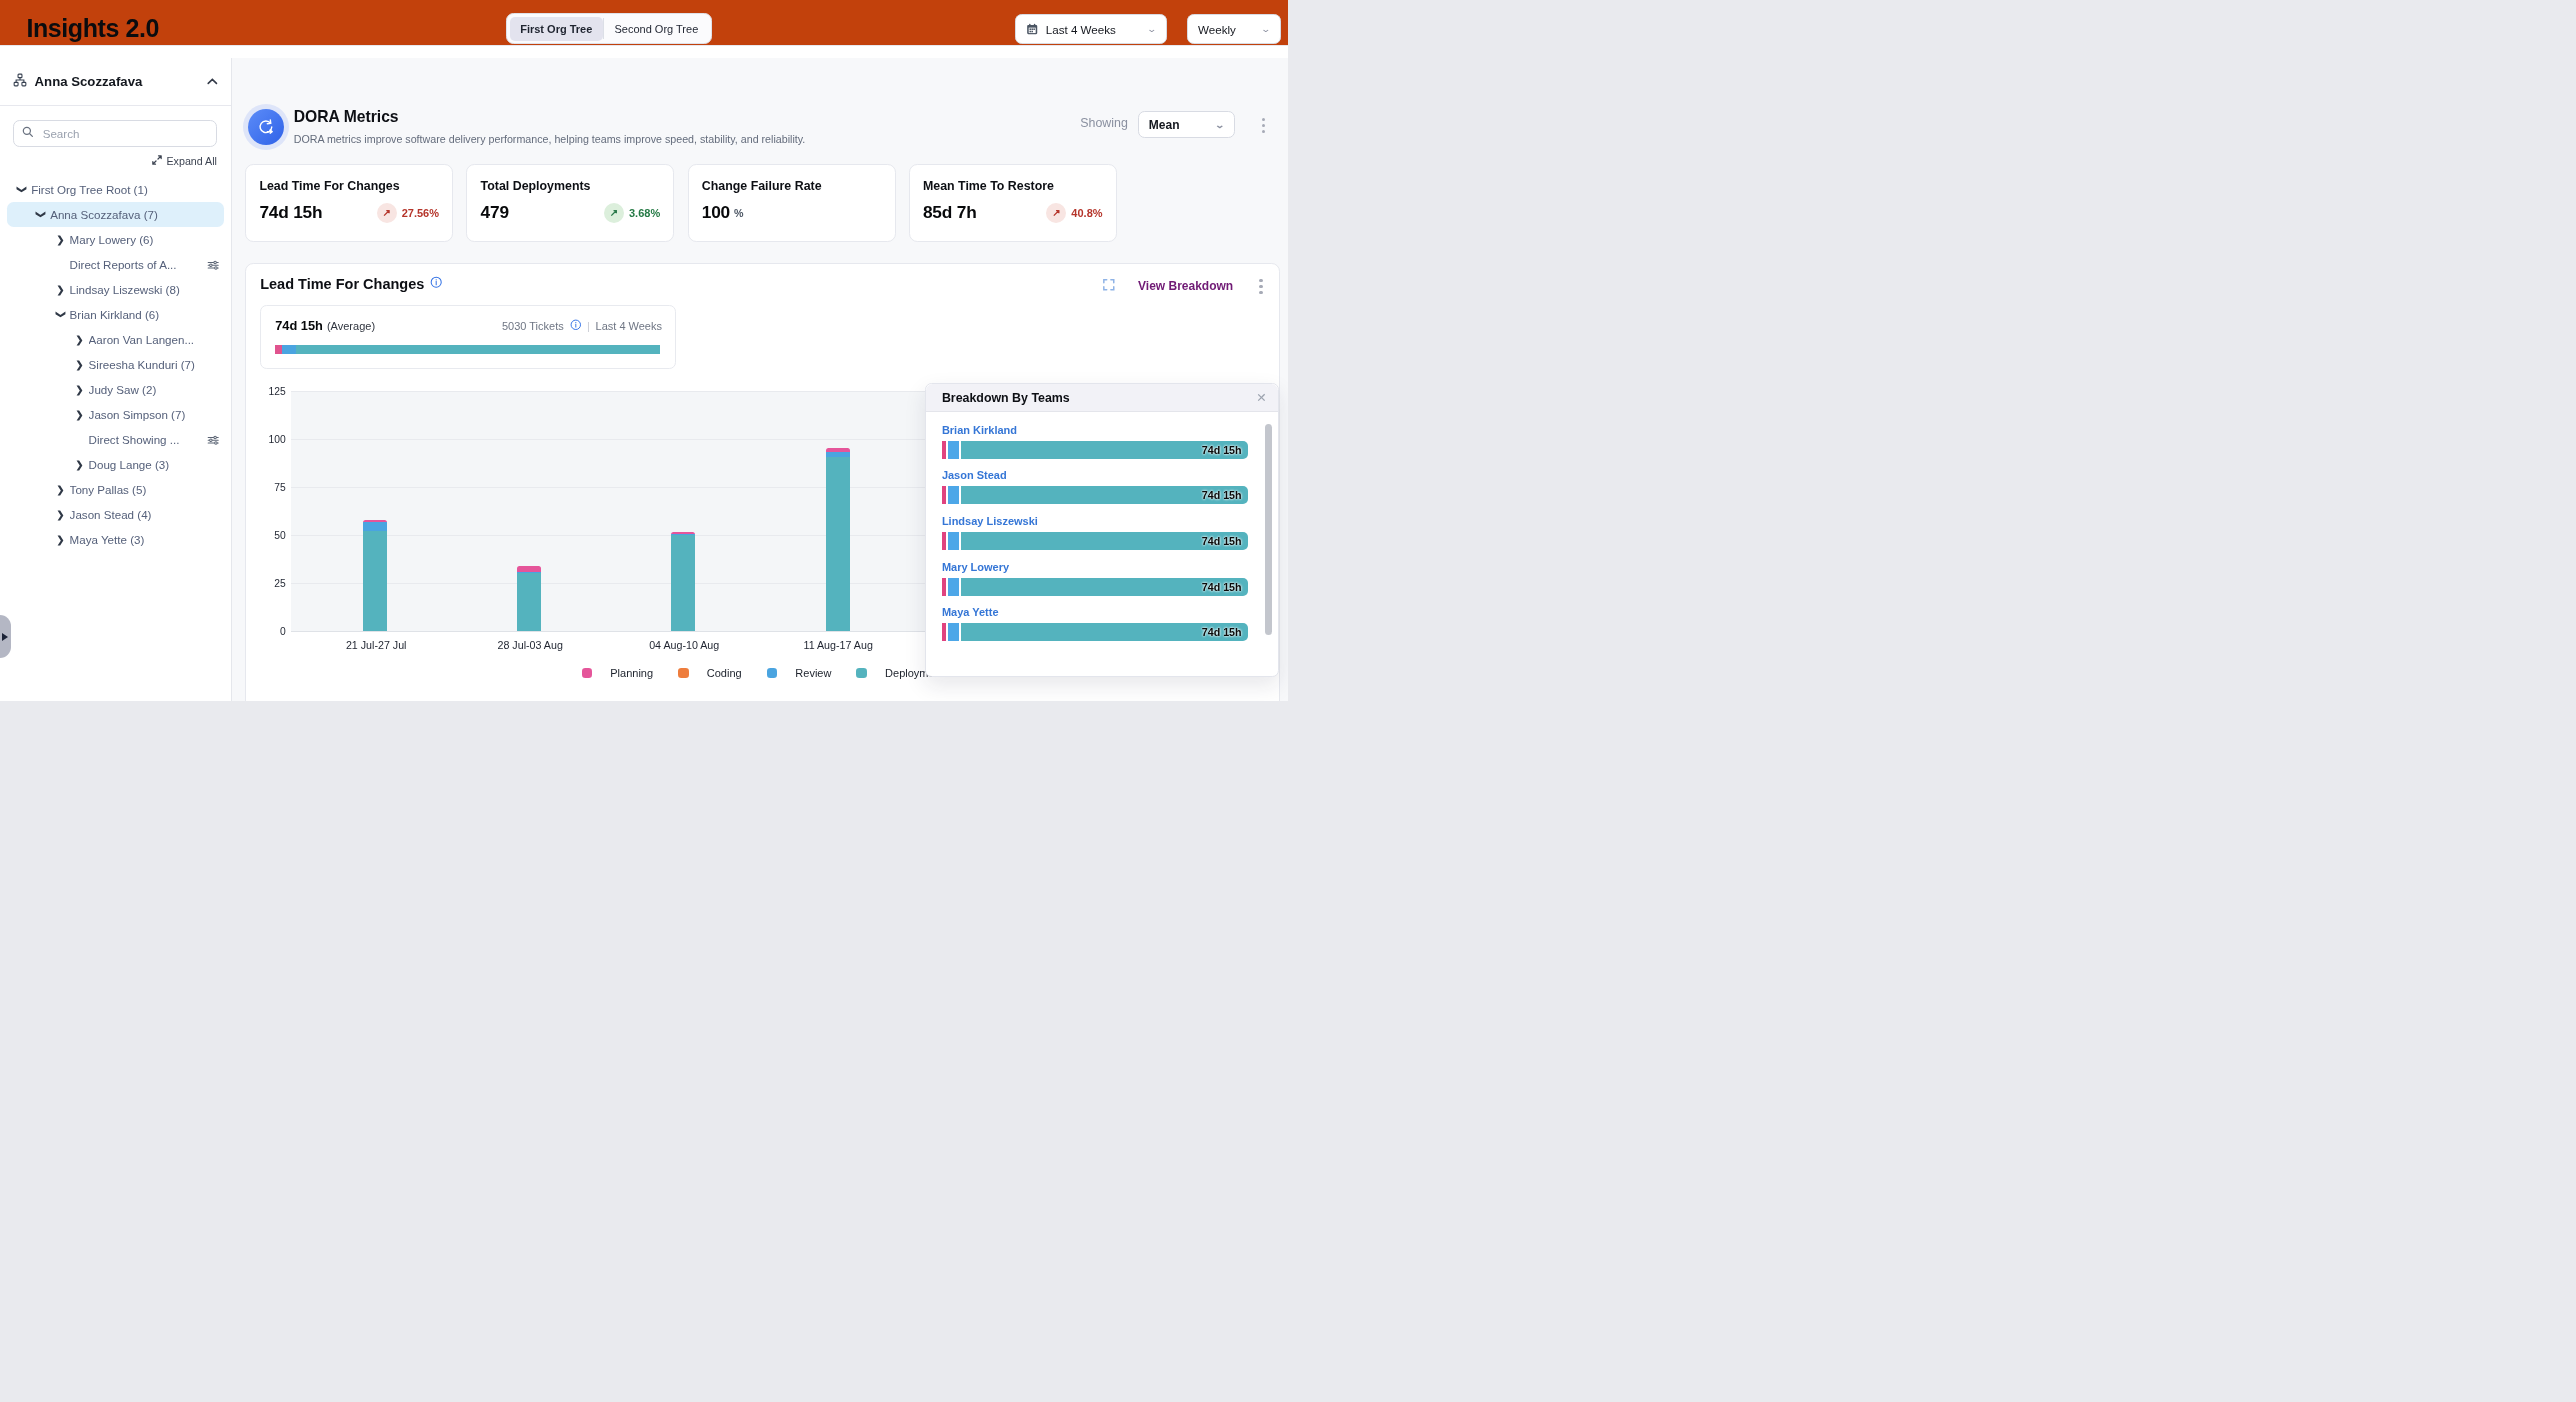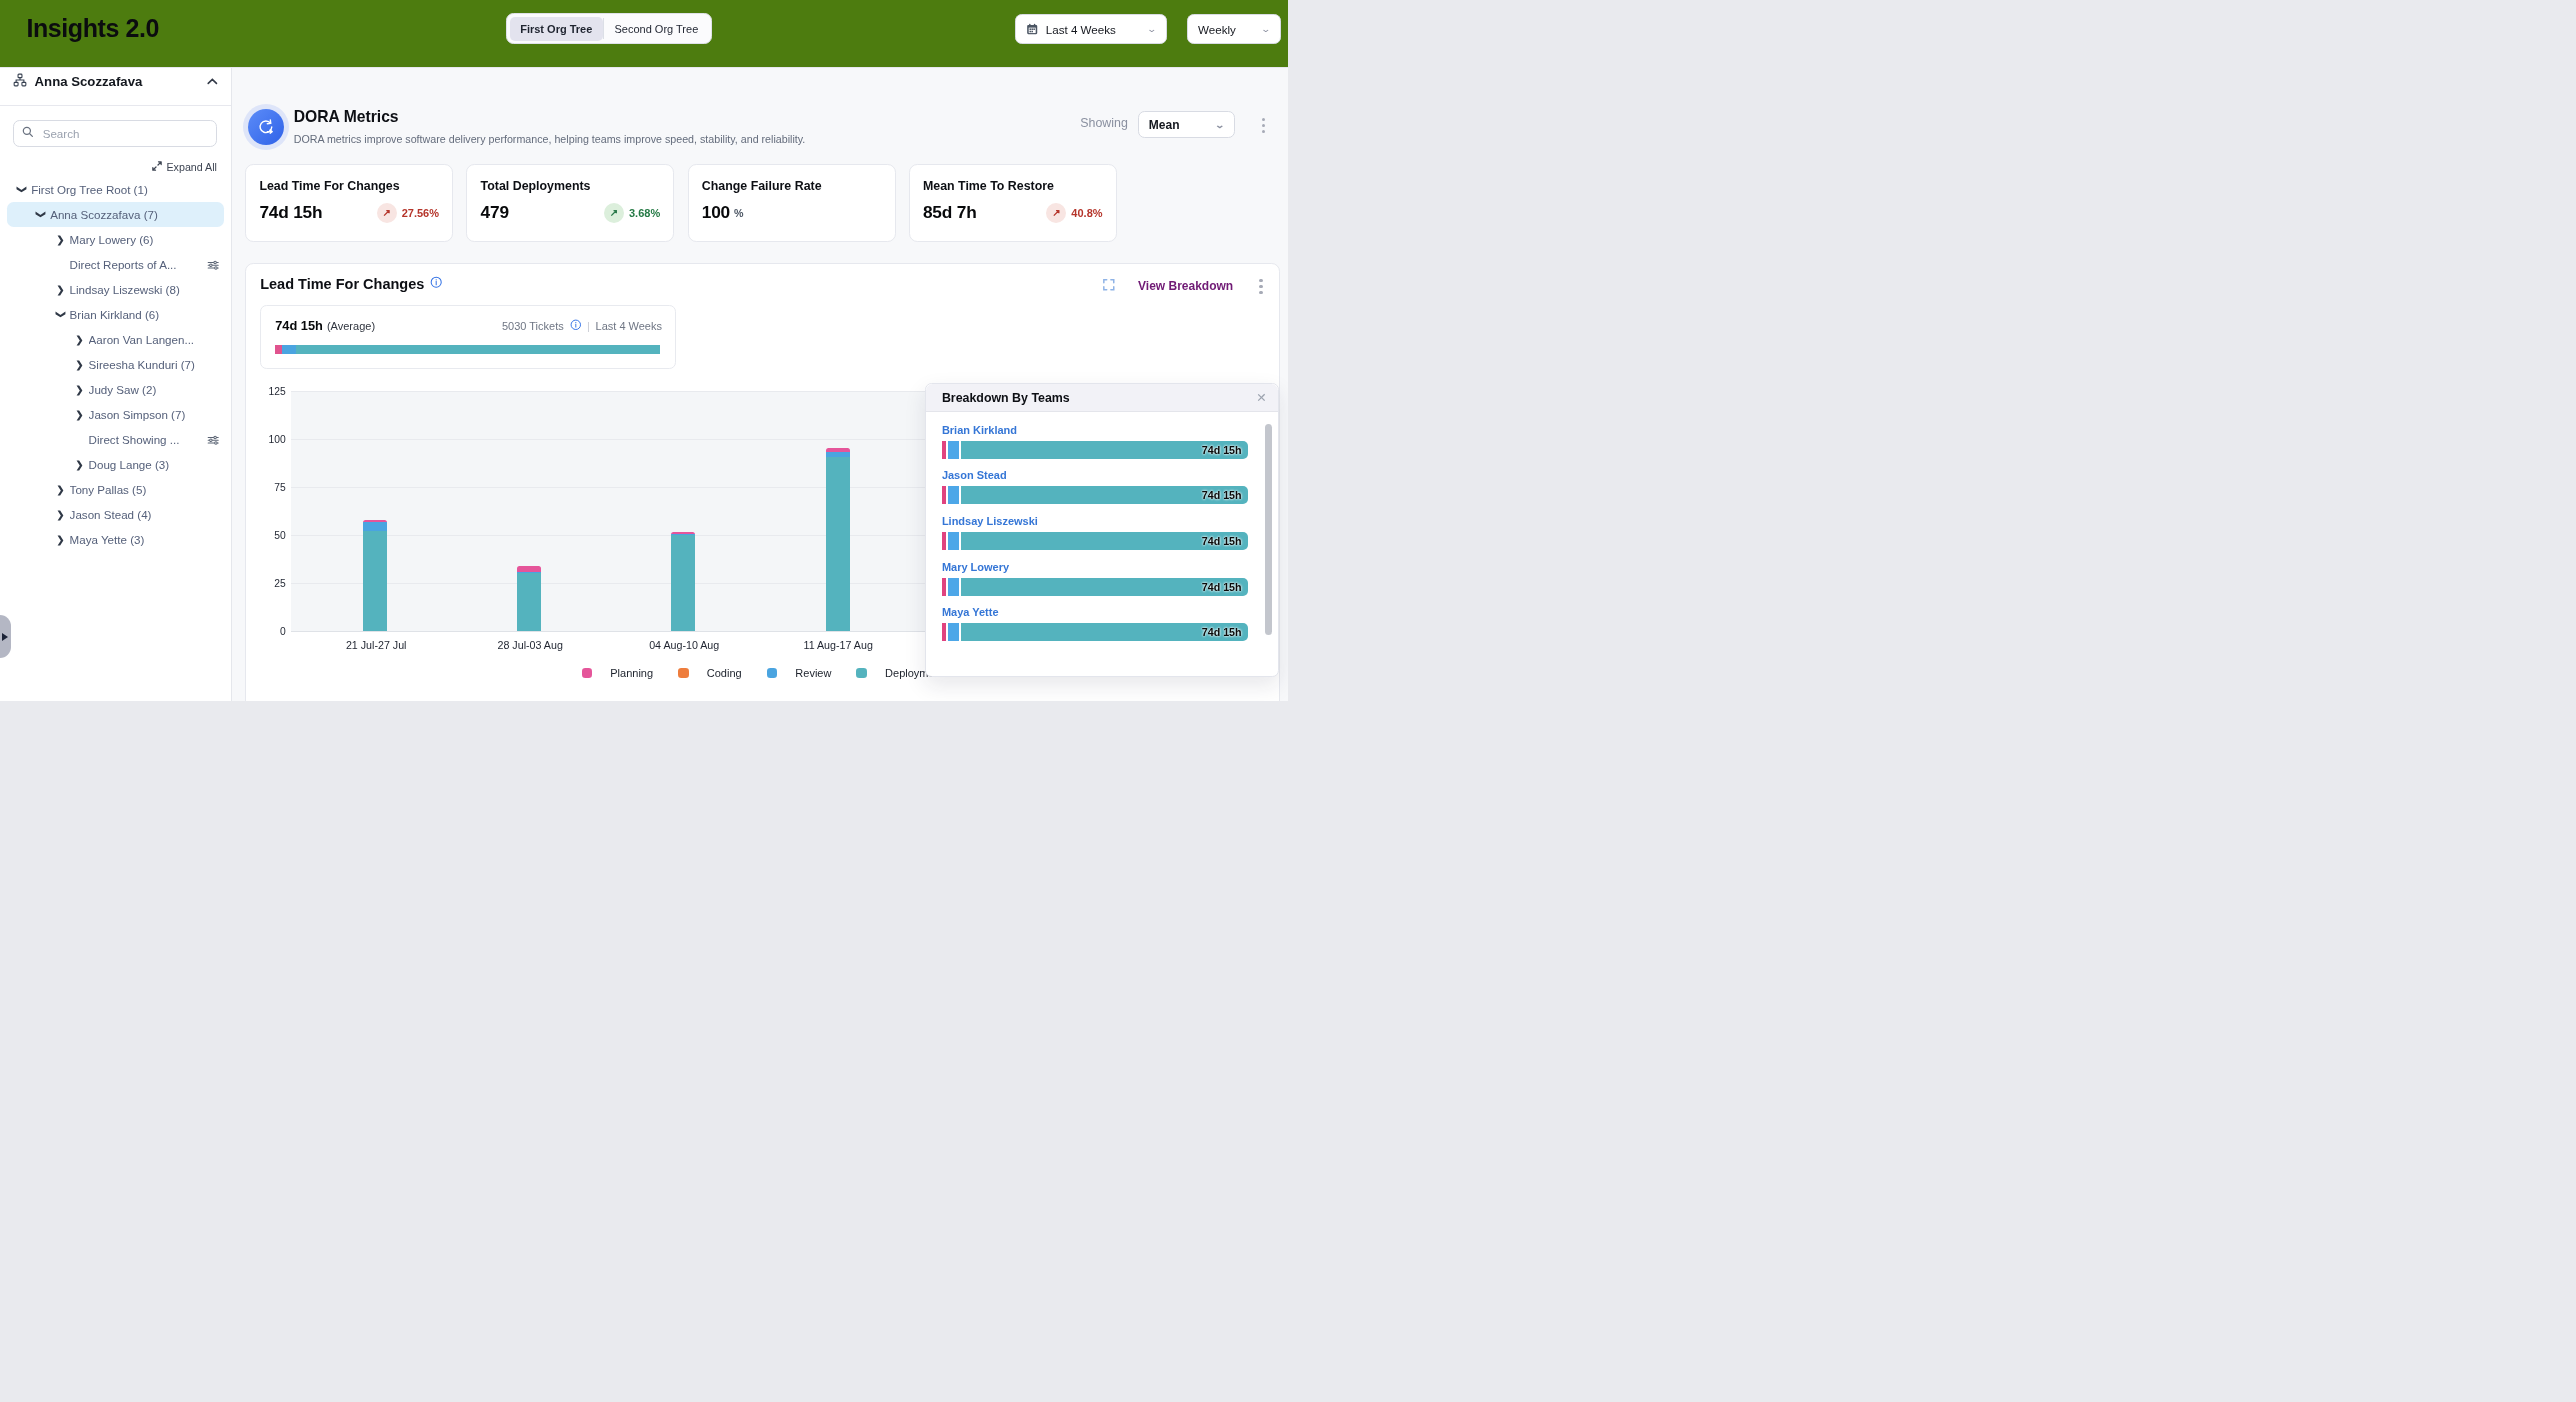--- a/index.html
+++ b/index.html
@@ -1,40 +1,40 @@
 <!DOCTYPE html>
 <html style="font-size:13.2px"><head>
 <meta charset="utf-8">
 <style>
   html,body{margin:0;padding:0;background:#e9eaee;}
   *{box-sizing:border-box;font-family:"Liberation Sans",sans-serif;}
   .stage{position:relative;width:1288px;height:701px;background:#fff;overflow:hidden;}
 
   
-  .topbar{position:absolute;left:0;top:0;width:100%;height:68px;background:#4d7c0f;border-bottom:0.8px solid #e7e8ee;z-index:5;}
+  .topbar{position:absolute;left:0;top:0;width:100%;height:46px;background:#c2410c;border-bottom:0.8px solid #e7e8ee;z-index:5;}
   .app-title{position:absolute;left:26.4px;top:14px;font-size:25px;font-weight:800;color:#0b0c0f;letter-spacing:-0.4px;}
   .org-toggle{position:absolute;left:506px;top:13.2px;display:flex;align-items:stretch;background:#fbfbfd;border:0.8px solid #dfe1e9;border-radius:7.4px;padding:2.5px;height:31px;}
   .org-toggle .opt{display:flex;align-items:center;padding:0 10.7px;font-size:11px;color:#1f2430;border-radius:5px;cursor:pointer;white-space:nowrap;}
   .org-toggle .opt.sel{background:#e3e3ee;font-weight:700;}
   .org-toggle .divider{width:0.8px;background:#dcdfe7;margin:1.7px 0;}
   .dd{position:absolute;top:14px;height:30px;background:#fff;border:0.8px solid #d8dbe3;border-radius:6.6px;display:flex;align-items:center;padding:0 10px;font-size:11.6px;color:#14171e;}
   .dd .chev{margin-left:auto;color:#8b90a0;font-size:9px;transform:scaleX(1.4);}
   .dd-range{left:1015px;width:152px;}
   .dd-week{left:1187px;width:94px;}
   .cal{margin-right:7.4px;display:inline-flex;}
 
   
   .sidebar{position:absolute;left:0;top:58px;width:232px;bottom:0;background:#fff;border-right:0.8px solid #e5e7ec;}
   .side-head{height:48px;border-bottom:0.8px solid #e7e8ee;display:flex;align-items:center;padding:0 13.2px;}
   .side-head .uname{font-size:13.2px;font-weight:700;color:#14181f;margin-left:7.4px;}
   .side-head .up{margin-left:auto;color:#3a4150;font-size:10px;font-weight:700;}
   .searchbox{position:absolute;left:13.2px;top:62px;width:204px;height:27px;border:0.8px solid #d8dbe3;border-radius:6.6px;display:flex;align-items:center;padding:0 8.3px;background:#fff;}
   .searchbox input{border:none;outline:none;flex:1;font-size:11.6px;color:#374151;margin-left:6.6px;min-width:0;background:transparent;}
   .searchbox input::placeholder{color:#9aa1ae;}
-  .expand-row{position:absolute;right:14px;top:97px;display:flex;align-items:center;gap:4.1px;font-size:10.7px;color:#3d4452;cursor:pointer;margin-top:6px;}
+  .expand-row{position:absolute;right:14px;top:97px;display:flex;align-items:center;gap:4.1px;font-size:10.7px;color:#3d4452;cursor:pointer;}
   .tree{position:absolute;left:0;top:116px;right:0;bottom:0;padding:3.3px 6.6px;overflow:hidden;}
   .tree-row{display:flex;align-items:center;height:25px;border-radius:6.6px;color:#55607a;font-size:11.6px;cursor:pointer;position:relative;}
   .tree-row.selected{background:#def0fb;}
   .tree-row .chev{width:18px;min-width:18px;display:inline-flex;justify-content:center;color:#2f3846;font-size:9.5px;font-weight:700;}
   .tree-row .chev.down{transform:rotate(90deg);}
   .tree-row .lbl{white-space:nowrap;overflow:hidden;text-overflow:ellipsis;}
   .tree-row .ficon{margin-left:auto;margin-right:5px;display:inline-flex;}
 
   
   .main{position:absolute;left:232px;top:58px;right:0;bottom:0;background:#f7f8fa;}

